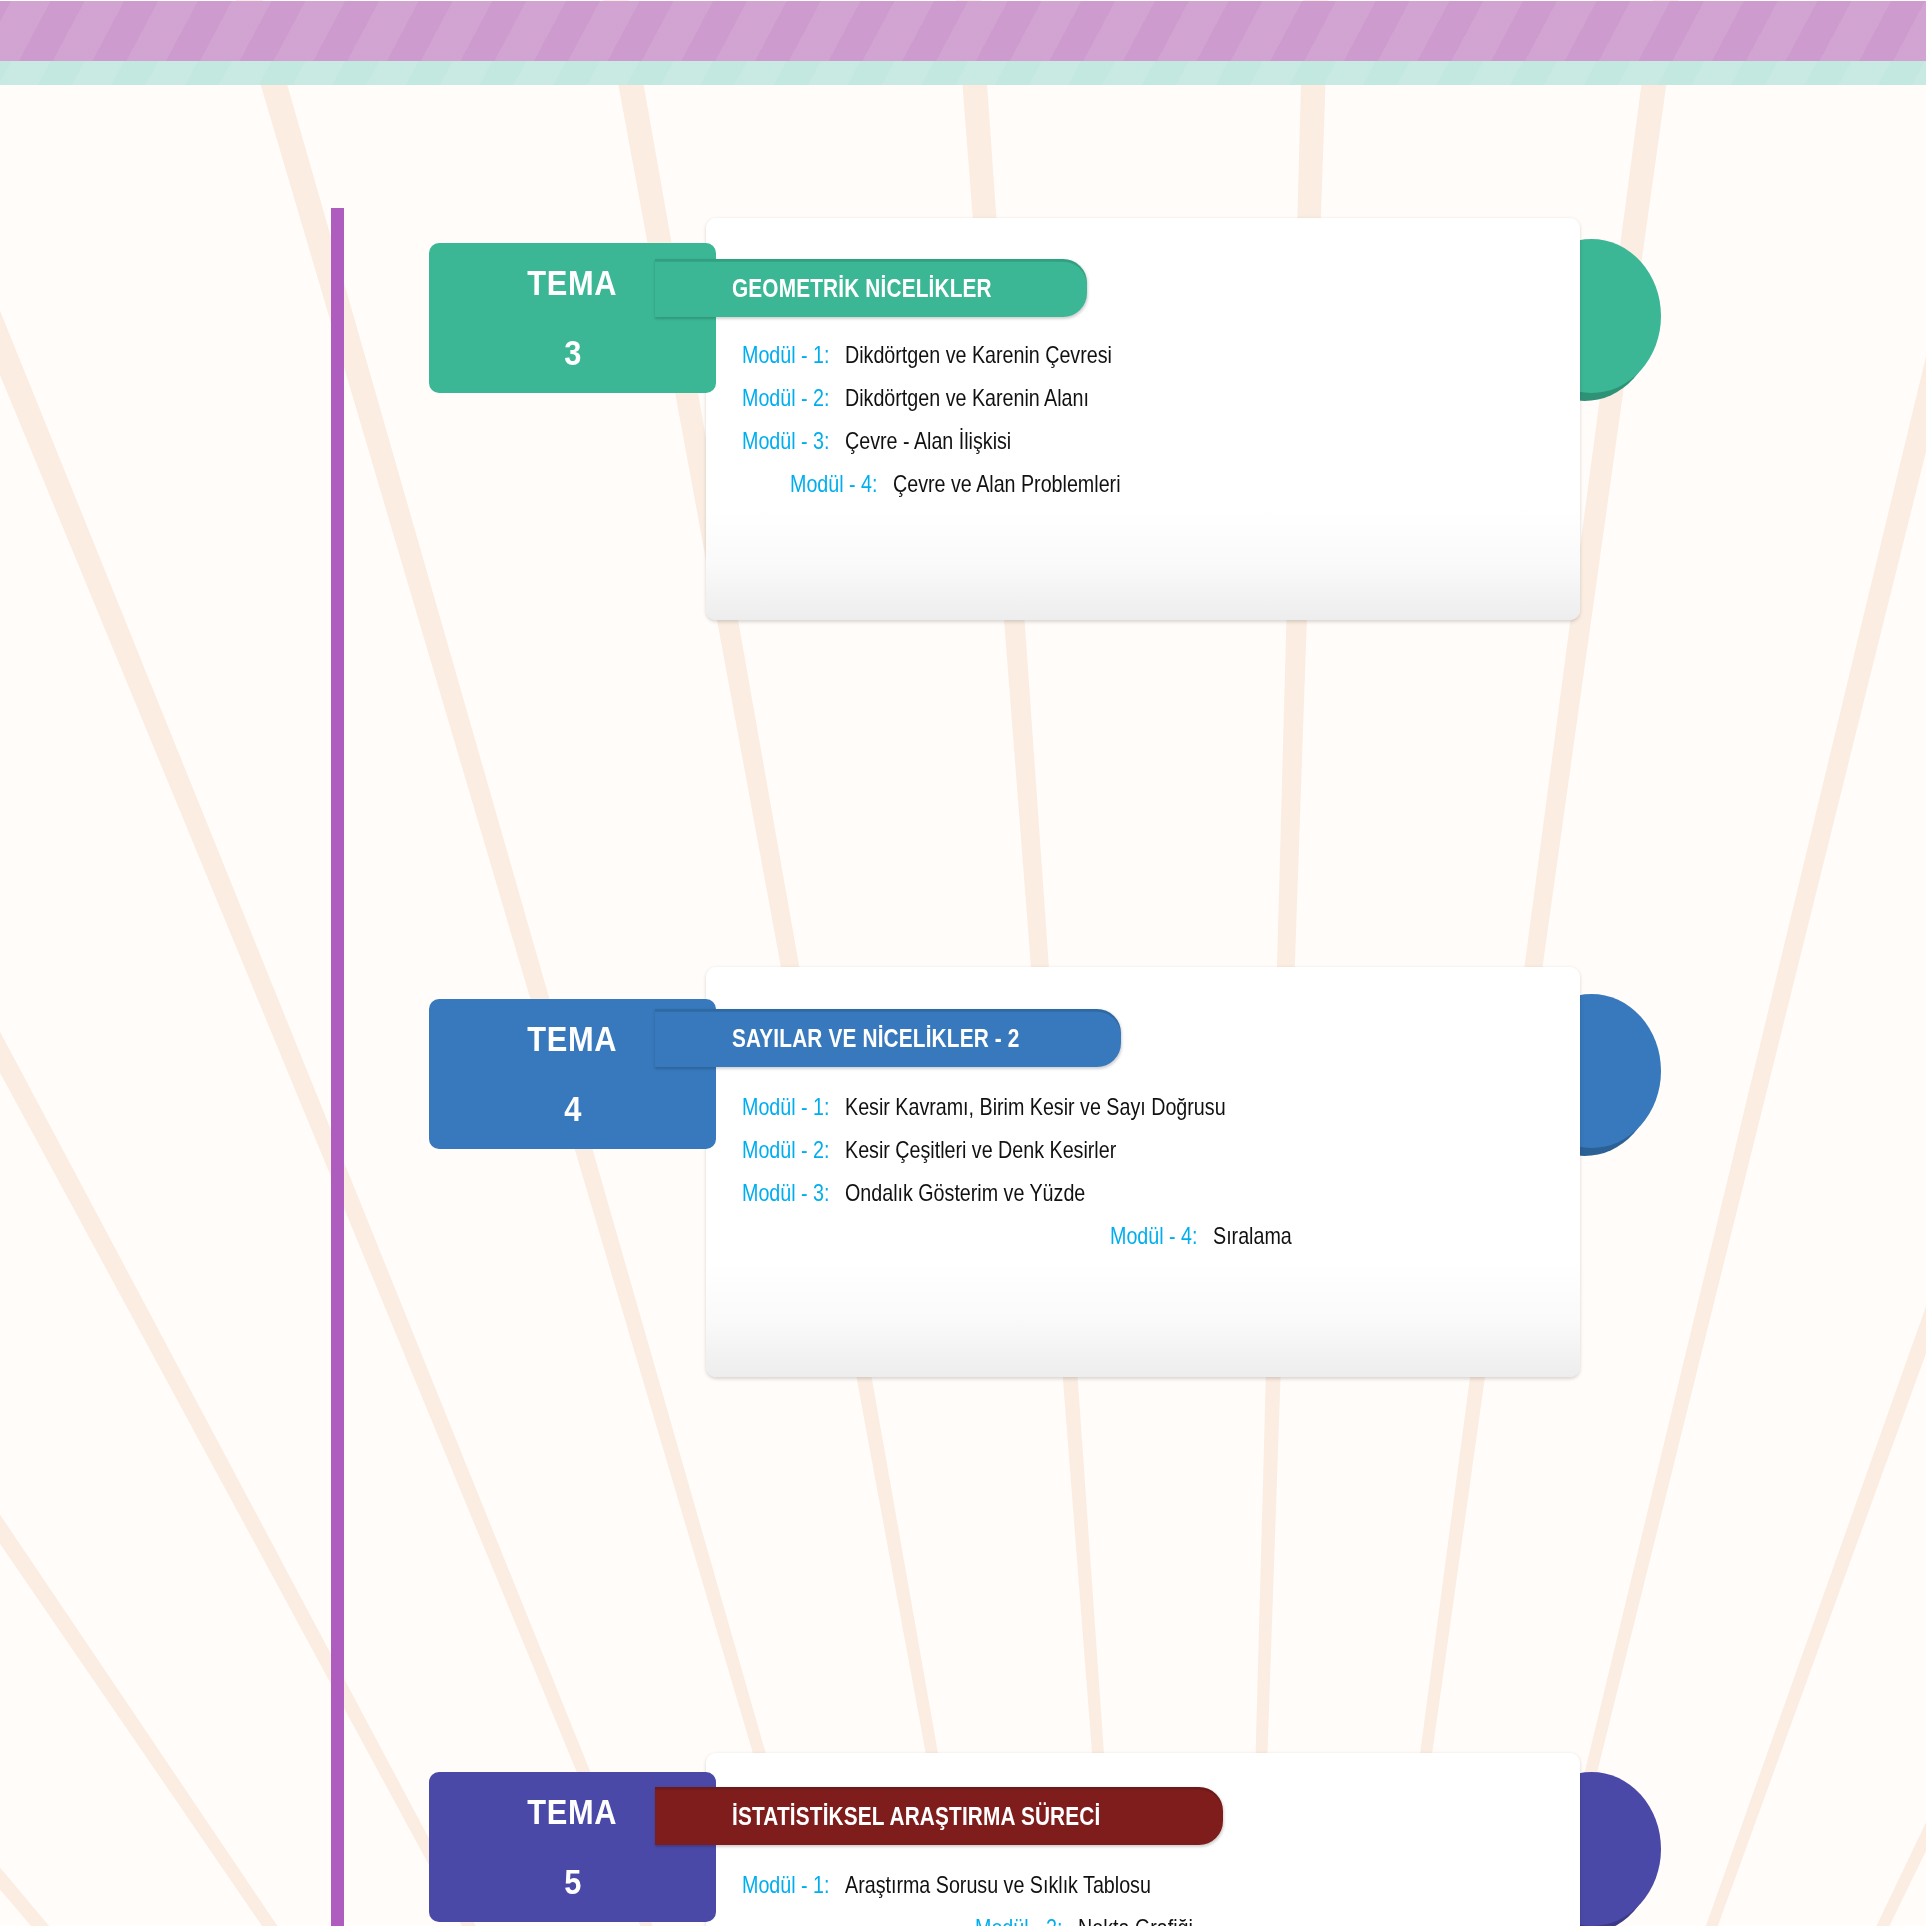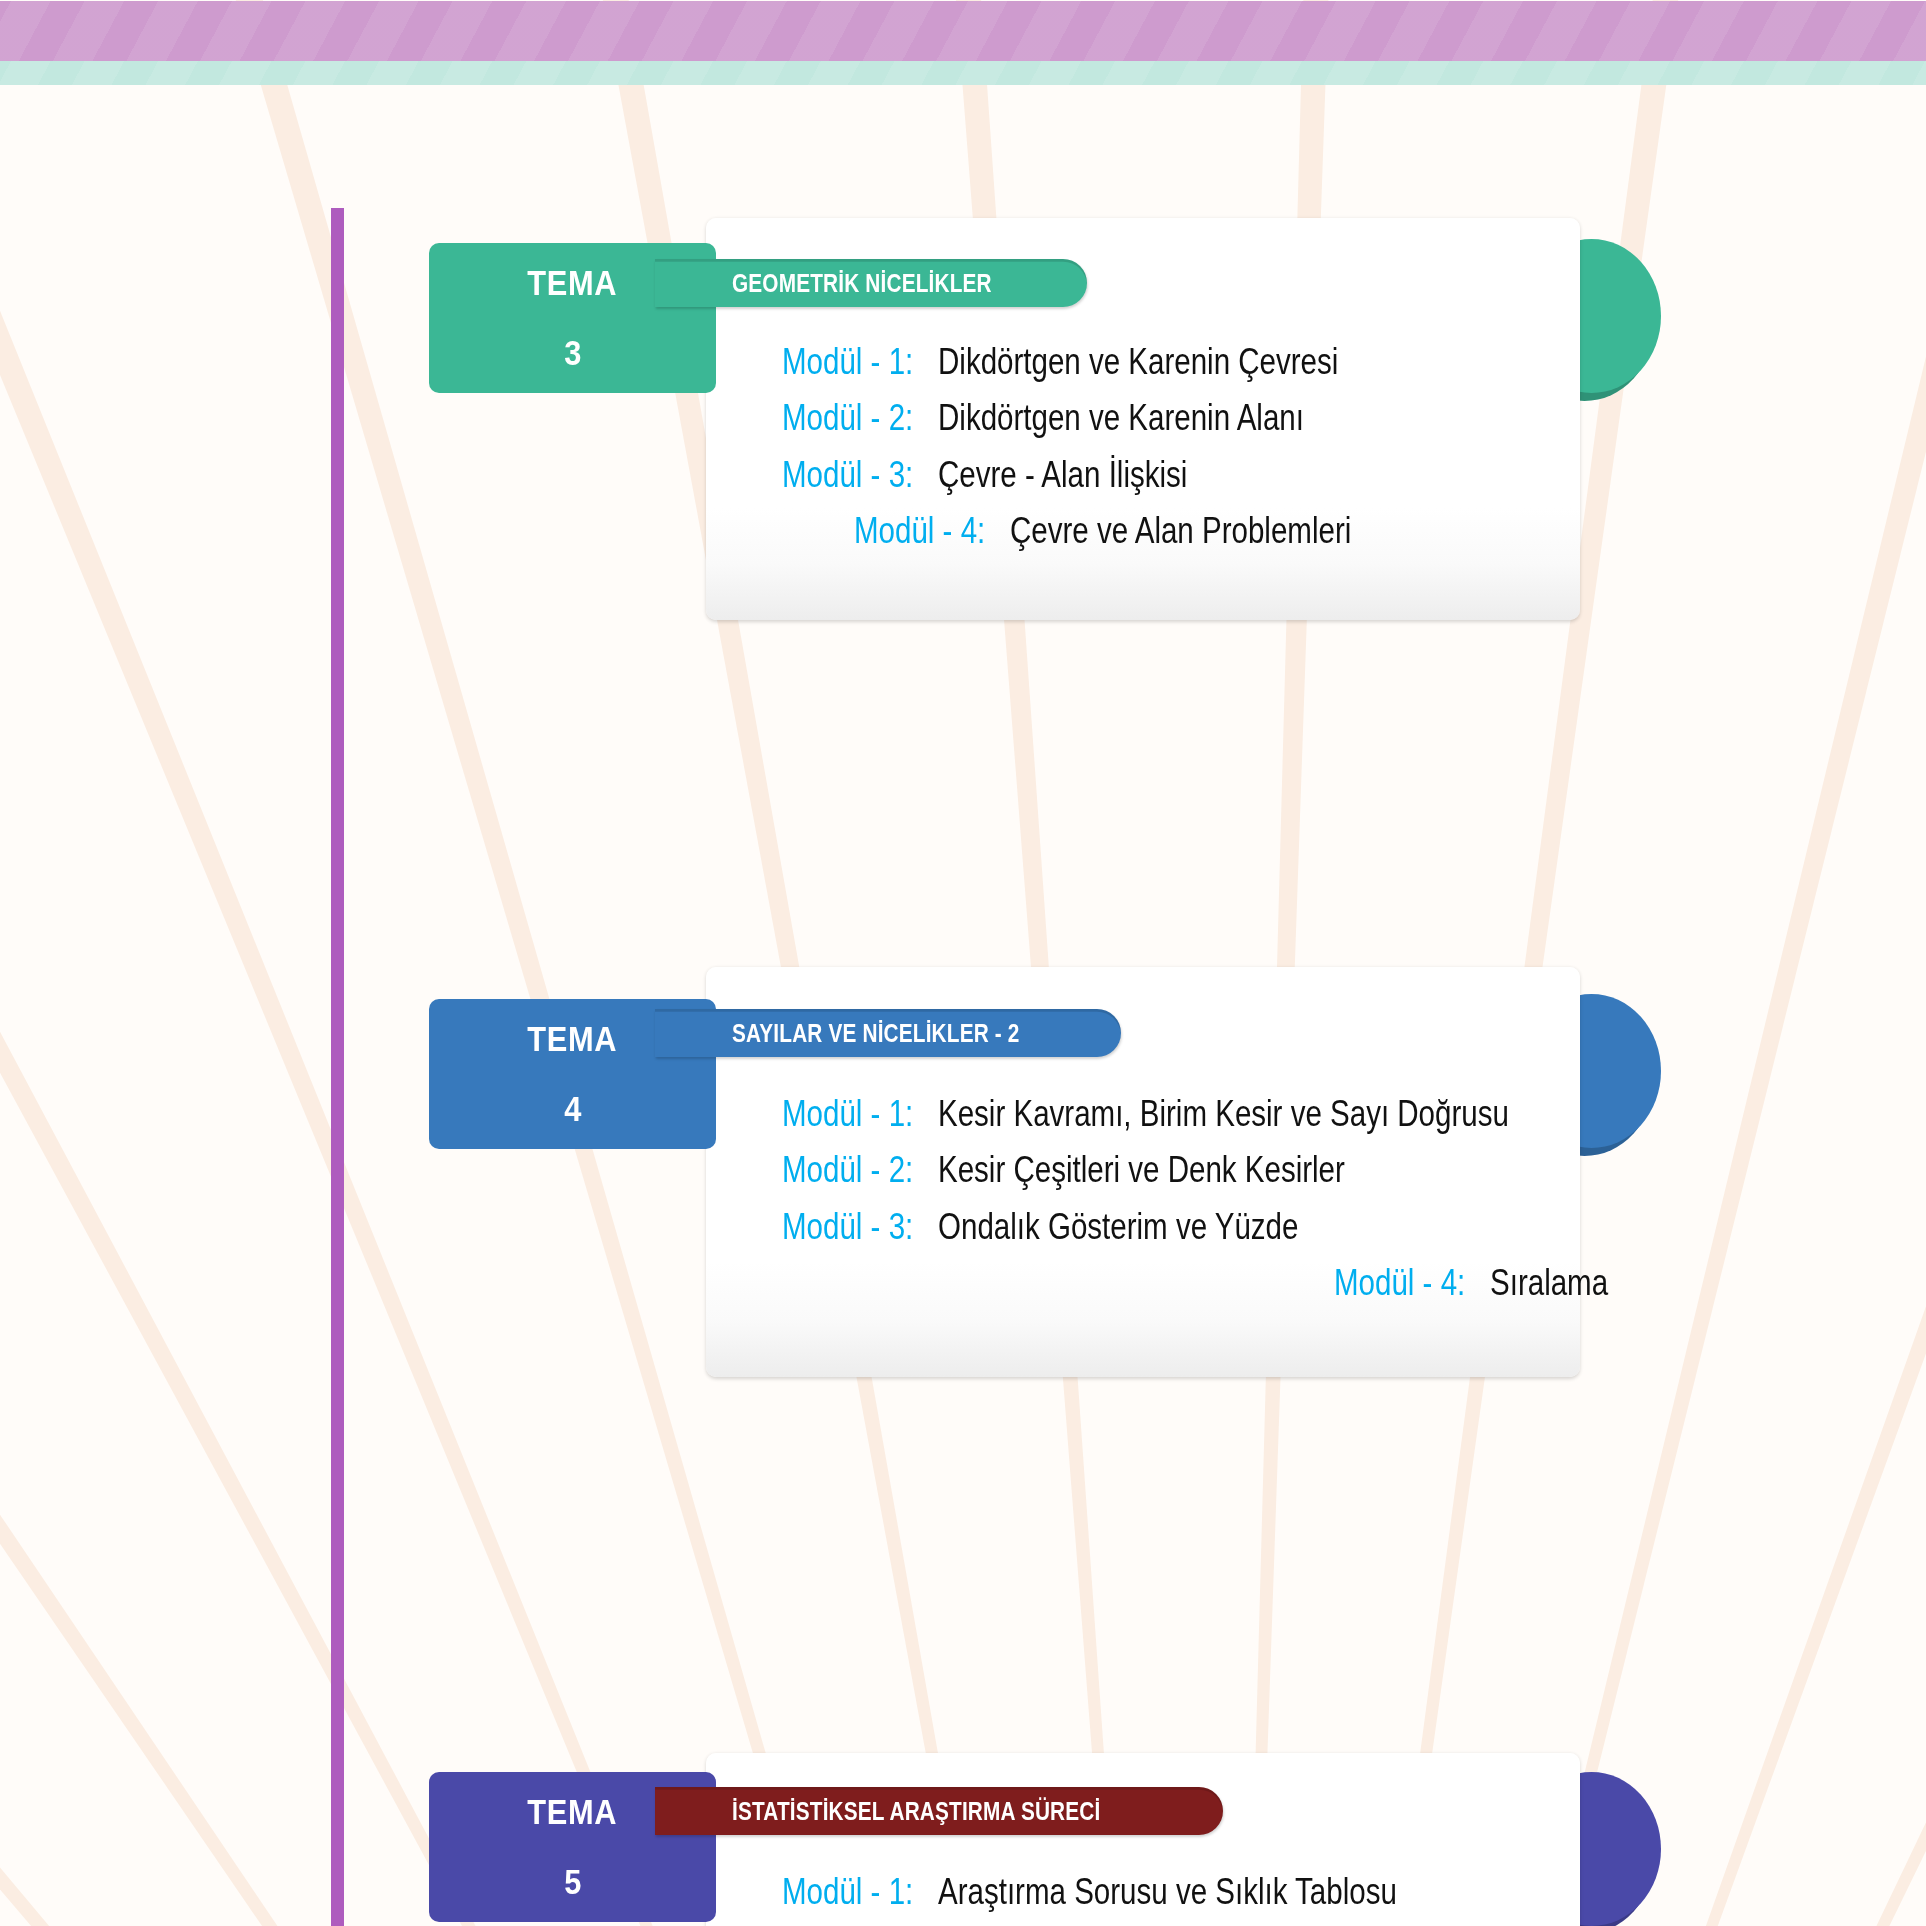--- a/index.html
+++ b/index.html
@@ -150,21 +150,21 @@
     font-weight: 700;
     line-height: 1.05;
     margin-top: 13px;
     transform: scaleX(0.88);
   }
 
   
   .title-pill {
     position: absolute;
     left: 655px;
-    height: 48px;
+    height: 58px;
     border-radius: 0 24px 24px 0;
     z-index: 5;
     display: flex;
     align-items: center;
     padding-left: 77px;
     padding-right: 30px;
     box-shadow: inset 0 2.7px 0 rgba(0,0,0,0.13),
                 0.8px 1.9px 2.7px rgba(0,0,0,0.18);
   }
   .title-pill span {
@@ -182,23 +182,22 @@
   .module-list {
     position: absolute;
     left: 742px;
     z-index: 6;
   }
   .module-row {
     display: flex;
     align-items: baseline;
     white-space: nowrap;
     margin-bottom: 16px;
-    font-size: 36px;
+    font-size: 24px;
     line-height: 1.12;
-    margin-left: 40px;
   }
   .module-row:last-child { margin-bottom: 0; justify-content: flex-end; }
   .mod-label {
     color: #00AEEF;
     font-family: "Liberation Sans", sans-serif;
     font-weight: 400;
     transform: scaleX(0.82);
     transform-origin: left center;
     display: inline-block;
   }

